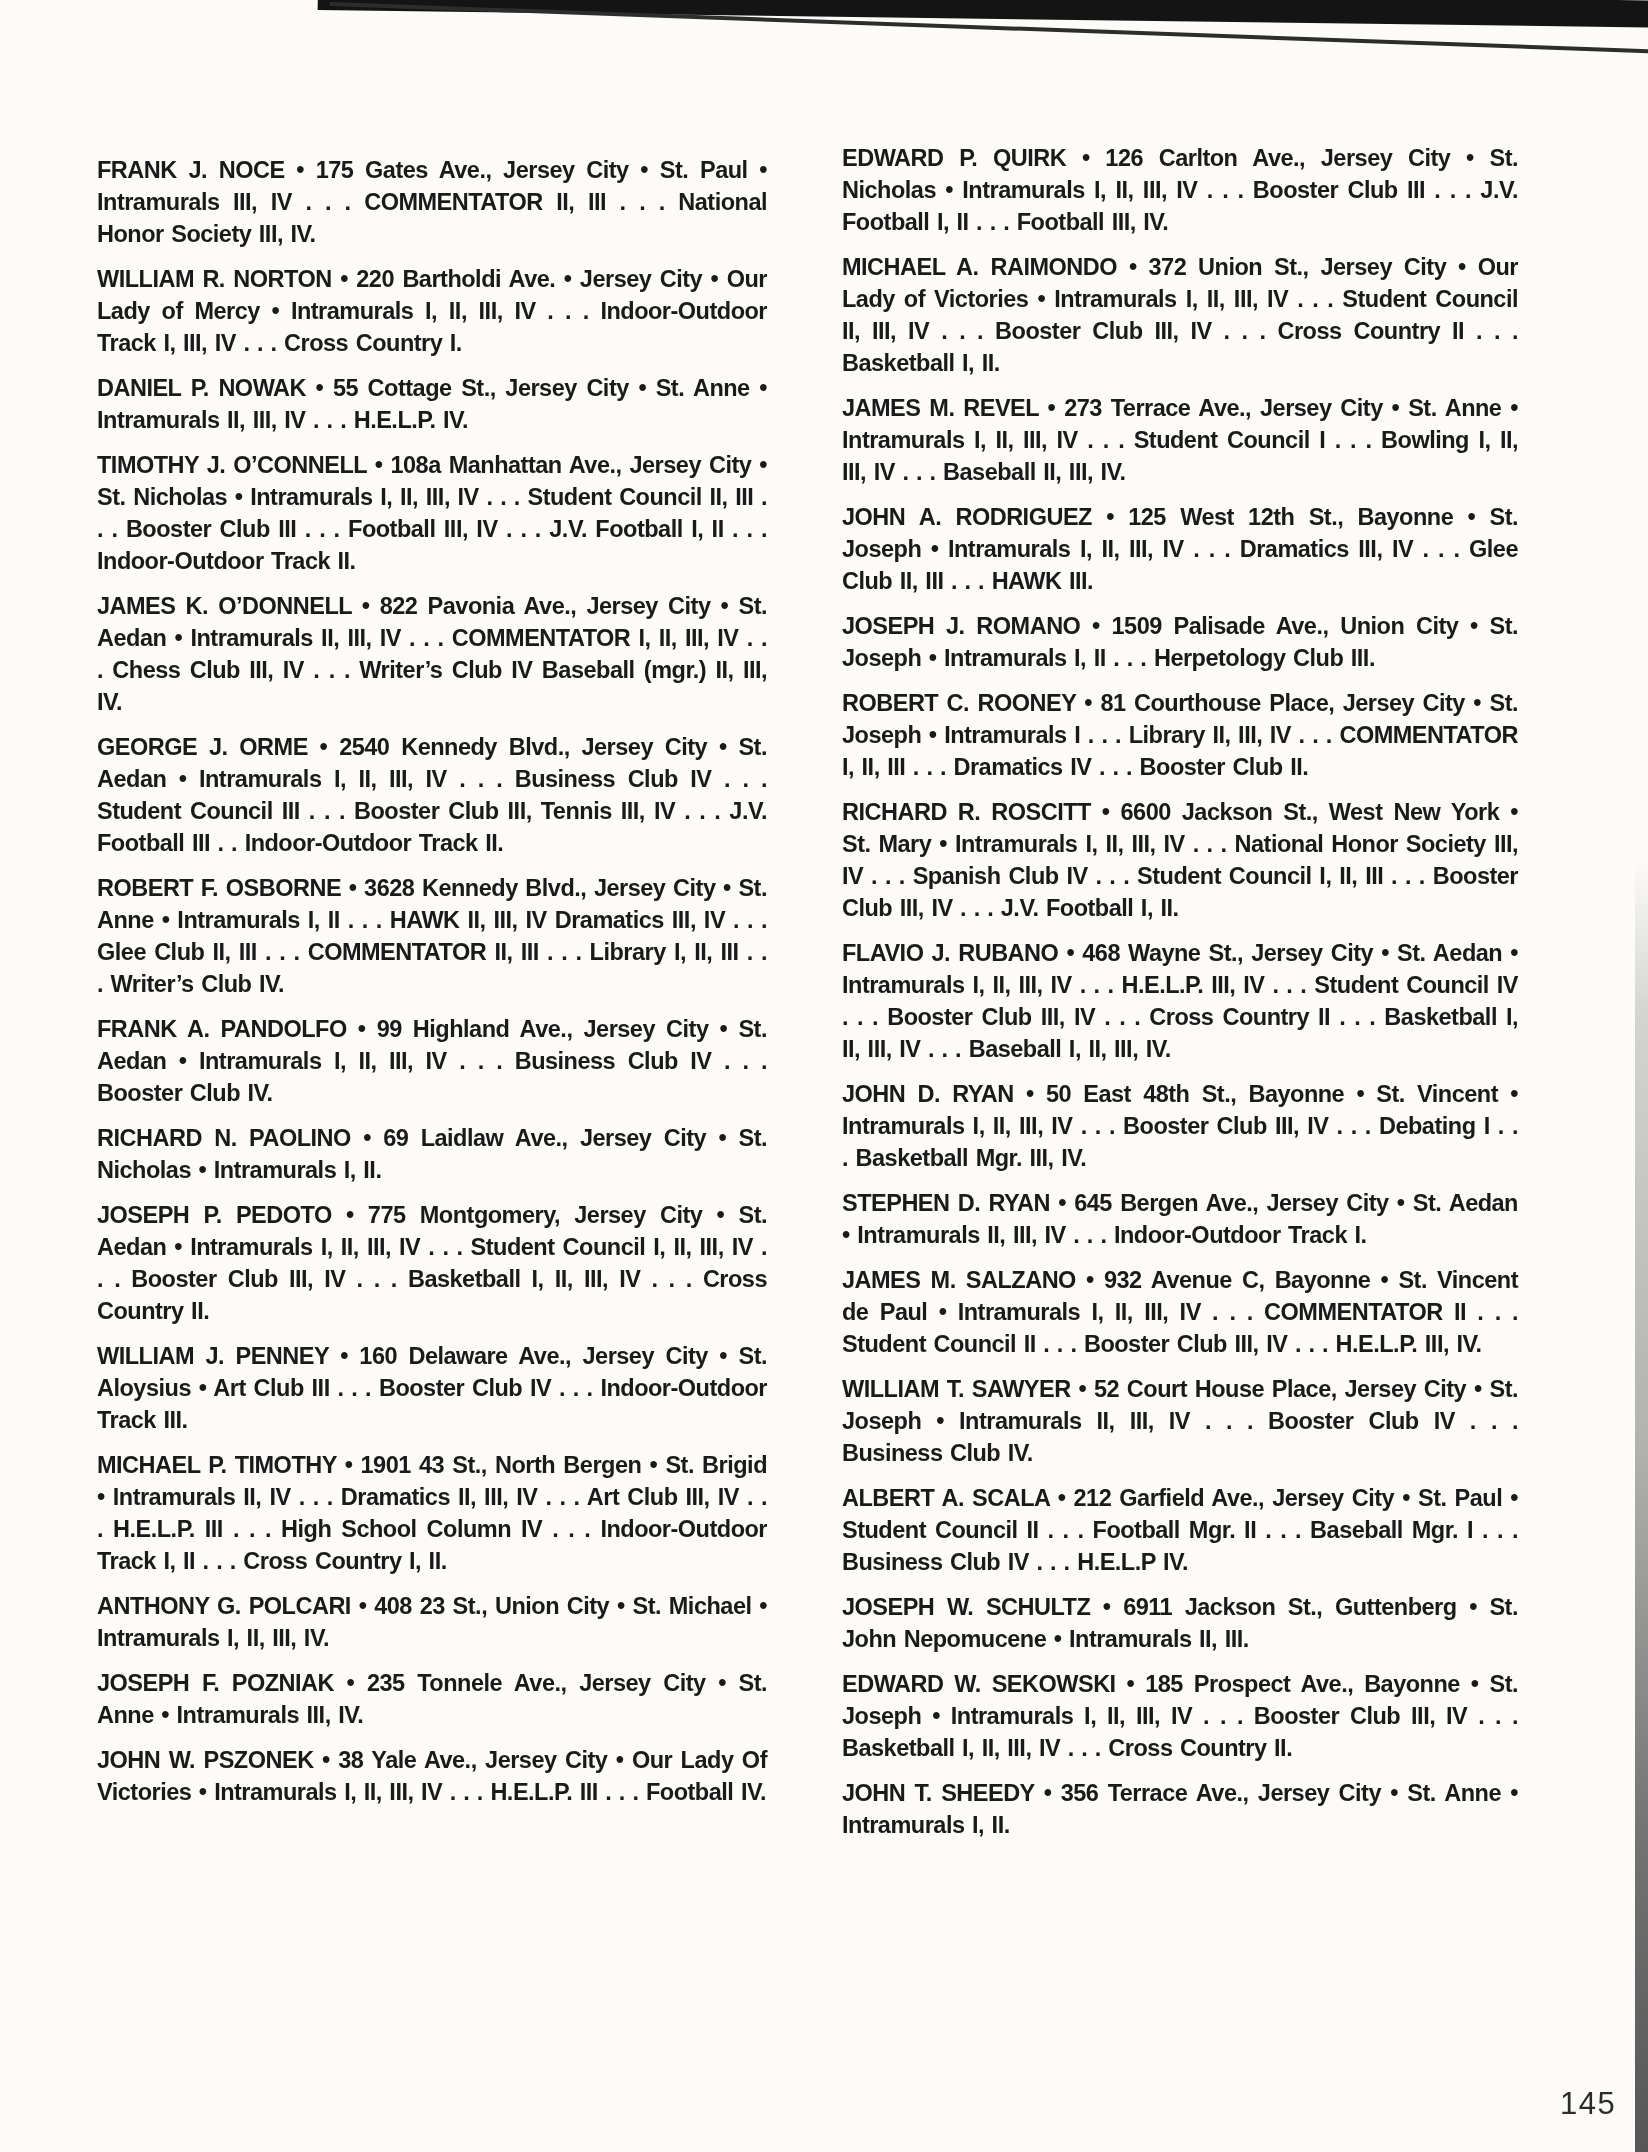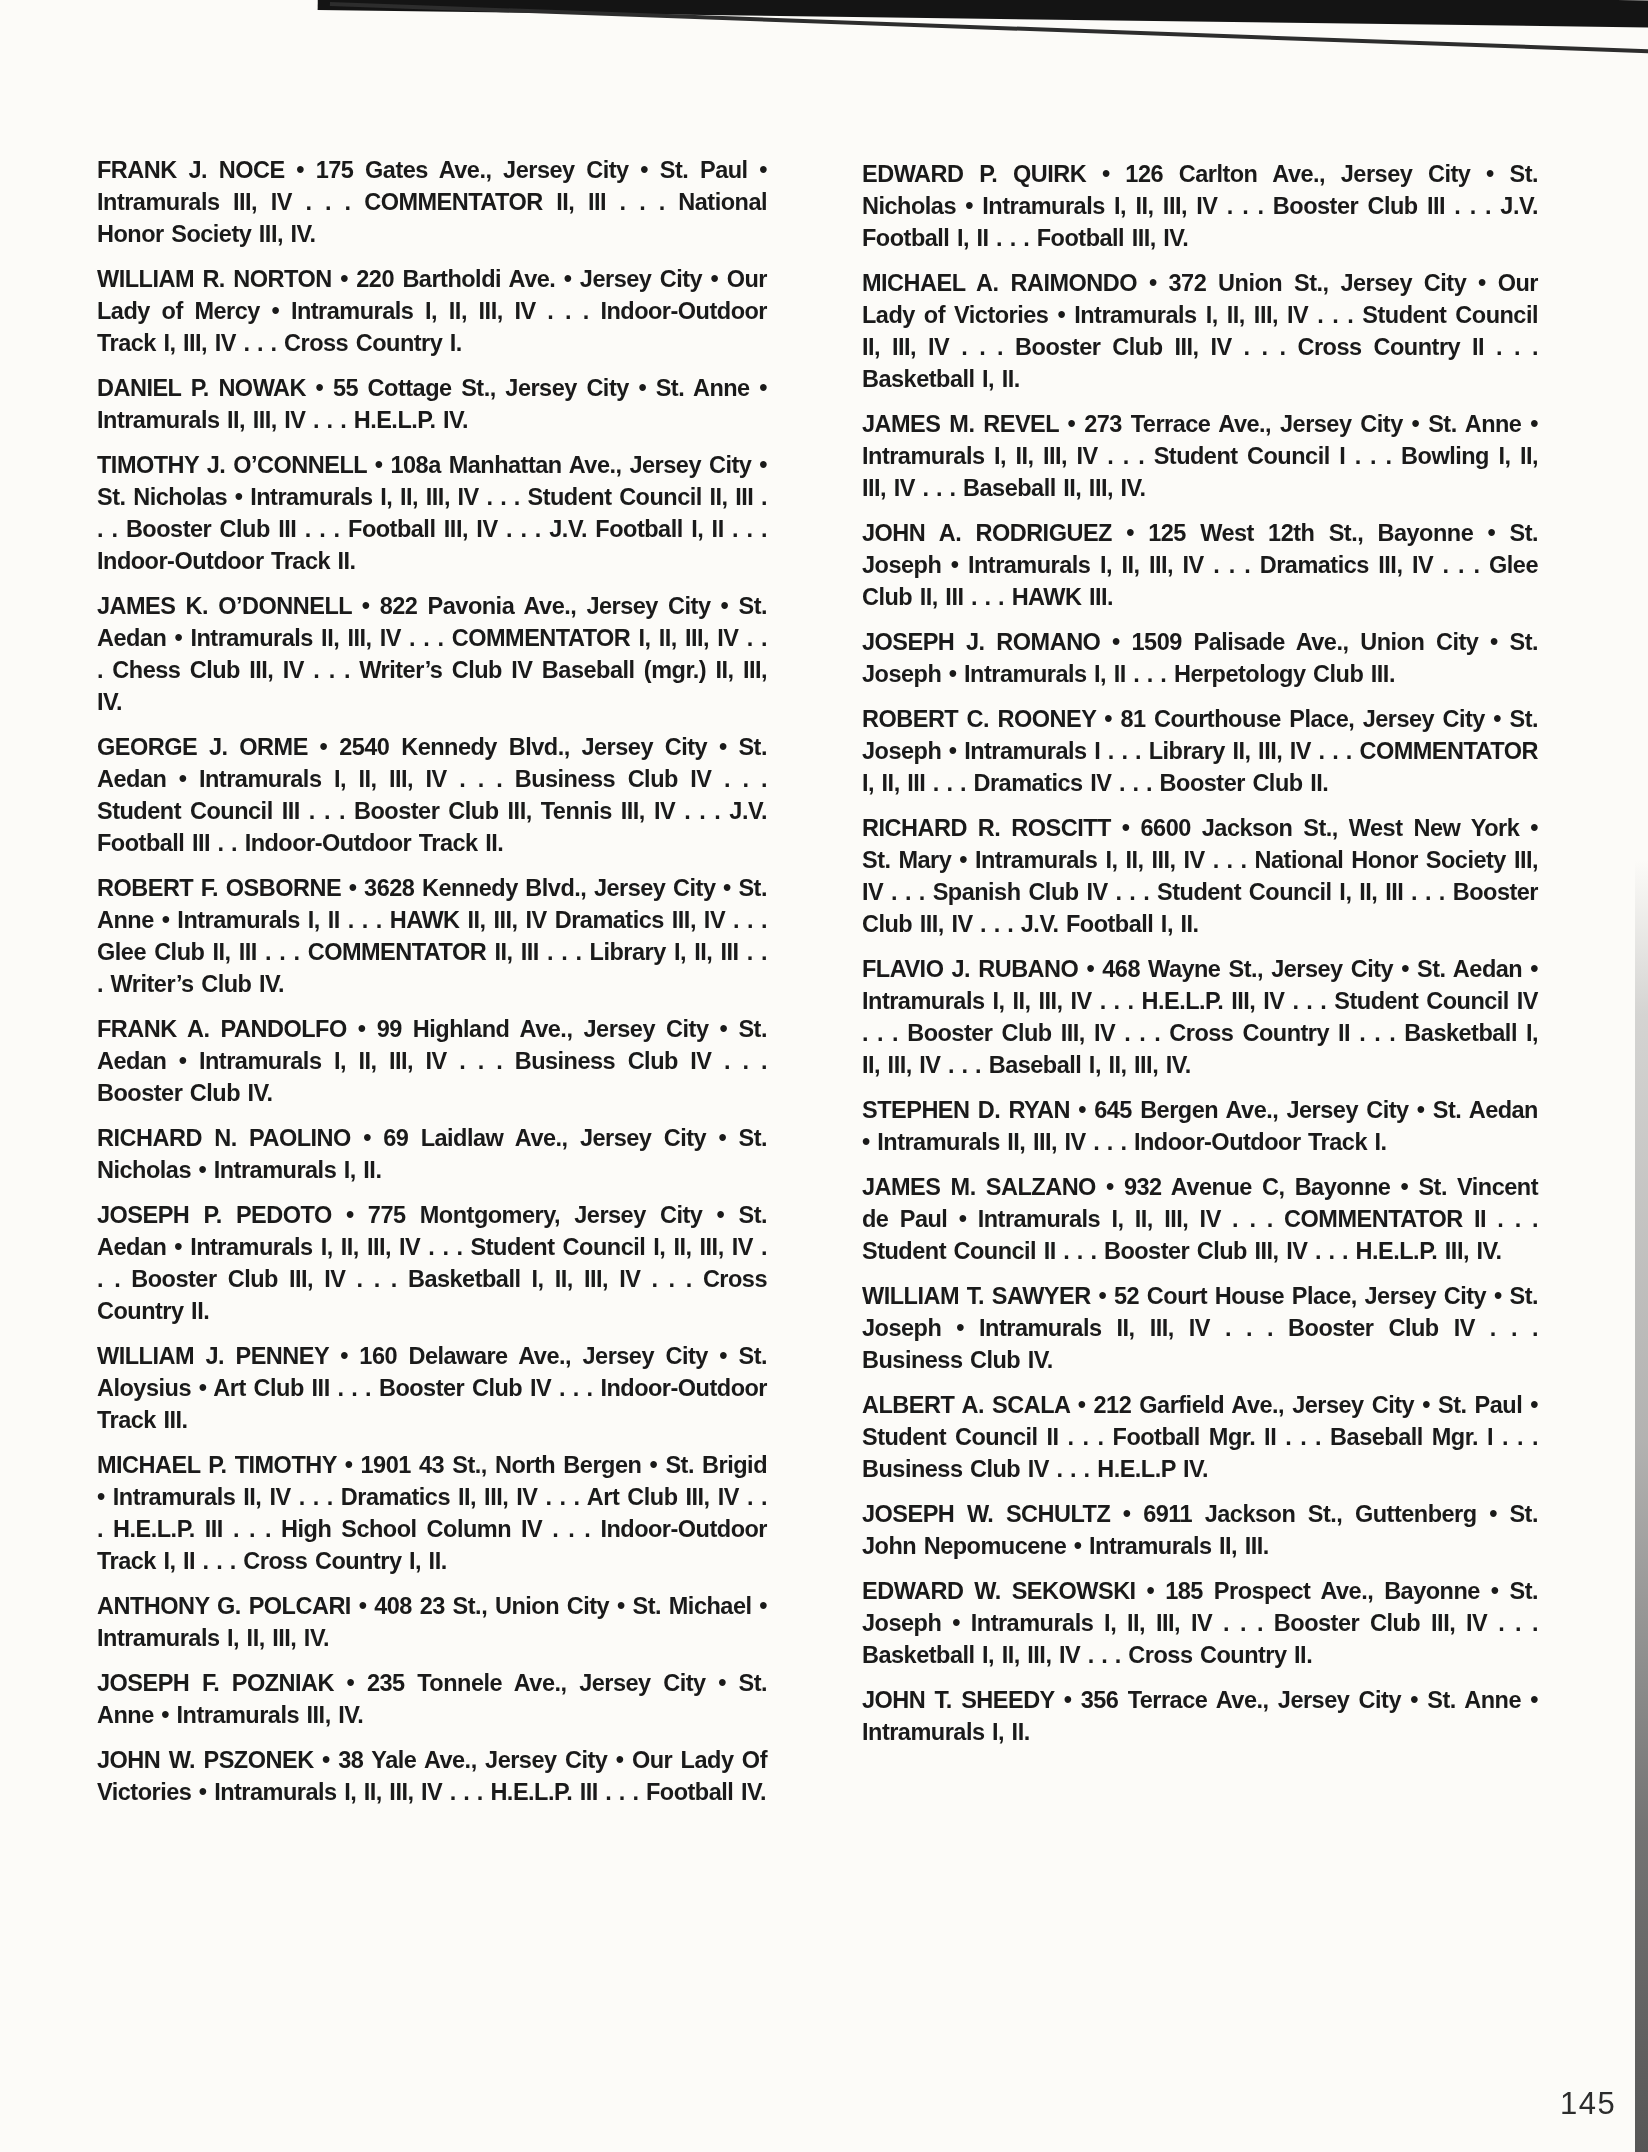--- a/index.html
+++ b/index.html
@@ -27,21 +27,21 @@
     background:linear-gradient(180deg,
       rgba(140,140,140,0) 0%,
       rgba(138,138,138,0.35) 12%,
       rgba(118,118,118,0.55) 45%,
       rgba(92,92,92,0.85) 75%,
       #565656 100%);
   }
   
   .col{position:absolute;top:142px;}
   .col-left{left:97px;width:670px;margin-top:12px;}
-  .col-right{left:862px;width:676px;margin-top:16px;}
+  .col-right{left:842px;width:676px;}
   .entry{
     margin:0 0 13px 0;
     font-size:23.5px;
     line-height:32px;
     font-weight:700;
     color:#1a1a1a;
     text-align:justify;
     letter-spacing:-0.5px;
     word-spacing:1.5px;
   }
@@ -102,20 +102,21 @@
   <p class="entry"><span class="nm">JOHN A. RODRIGUEZ</span><span class="sep"> • </span><span class="body">125 West 12th St., Bayonne • St. Joseph • Intramurals I, II, III, IV . . . Dramatics III, IV . . . Glee Club II, III . . . HAWK III.</span></p>
 
   <p class="entry"><span class="nm">JOSEPH J. ROMANO</span><span class="sep"> • </span><span class="body">1509 Palisade Ave., Union City • St. Joseph • Intramurals I, II . . . Herpetology Club III.</span></p>
 
   <p class="entry"><span class="nm">ROBERT C. ROONEY</span><span class="sep"> • </span><span class="body">81 Courthouse Place, Jersey City • St. Joseph • Intramurals I . . . Library II, III, IV . . . COMMENTATOR I, II, III . . . Dramatics IV . . . Booster Club II.</span></p>
 
   <p class="entry"><span class="nm">RICHARD R. ROSCITT</span><span class="sep"> • </span><span class="body">6600 Jackson St., West New York • St. Mary • Intramurals I, II, III, IV . . . National Honor Society III, IV . . . Spanish Club IV . . . Student Council I, II, III . . . Booster Club III, IV . . . J.V. Football I, II.</span></p>
 
   <p class="entry"><span class="nm">FLAVIO J. RUBANO</span><span class="sep"> • </span><span class="body">468 Wayne St., Jersey City • St. Aedan • Intramurals I, II, III, IV . . . H.E.L.P. III, IV . . . Student Council IV . . . Booster Club III, IV . . . Cross Country II . . . Basketball I, II, III, IV . . . Baseball I, II, III, IV.</span></p>
 
+  <p class="entry"><span class="nm">JOHN D. RYAN</span><span class="sep"> • </span><span class="body">50 East 48th St., Bayonne • St. Vincent • Intramurals I, II, III, IV . . . Booster Club III, IV . . . Debating I . . . Basketball Mgr. III, IV.</span></p>
 
   <p class="entry"><span class="nm">STEPHEN D. RYAN</span><span class="sep"> • </span><span class="body">645 Bergen Ave., Jersey City • St. Aedan • Intramurals II, III, IV . . . Indoor-Outdoor Track I.</span></p>
 
   <p class="entry"><span class="nm">JAMES M. SALZANO</span><span class="sep"> • </span><span class="body">932 Avenue C, Bayonne • St. Vincent de Paul • Intramurals I, II, III, IV . . . COMMENTATOR II . . . Student Council II . . . Booster Club III, IV . . . H.E.L.P. III, IV.</span></p>
 
   <p class="entry"><span class="nm">WILLIAM T. SAWYER</span><span class="sep"> • </span><span class="body">52 Court House Place, Jersey City • St. Joseph • Intramurals II, III, IV . . . Booster Club IV . . . Business Club IV.</span></p>
 
   <p class="entry"><span class="nm">ALBERT A. SCALA</span><span class="sep"> • </span><span class="body">212 Garfield Ave., Jersey City • St. Paul • Student Council II . . . Football Mgr. II . . . Baseball Mgr. I . . . Business Club IV . . . H.E.L.P IV.</span></p>
 
   <p class="entry"><span class="nm">JOSEPH W. SCHULTZ</span><span class="sep"> • </span><span class="body">6911 Jackson St., Guttenberg • St. John Nepomucene • Intramurals II, III.</span></p>

